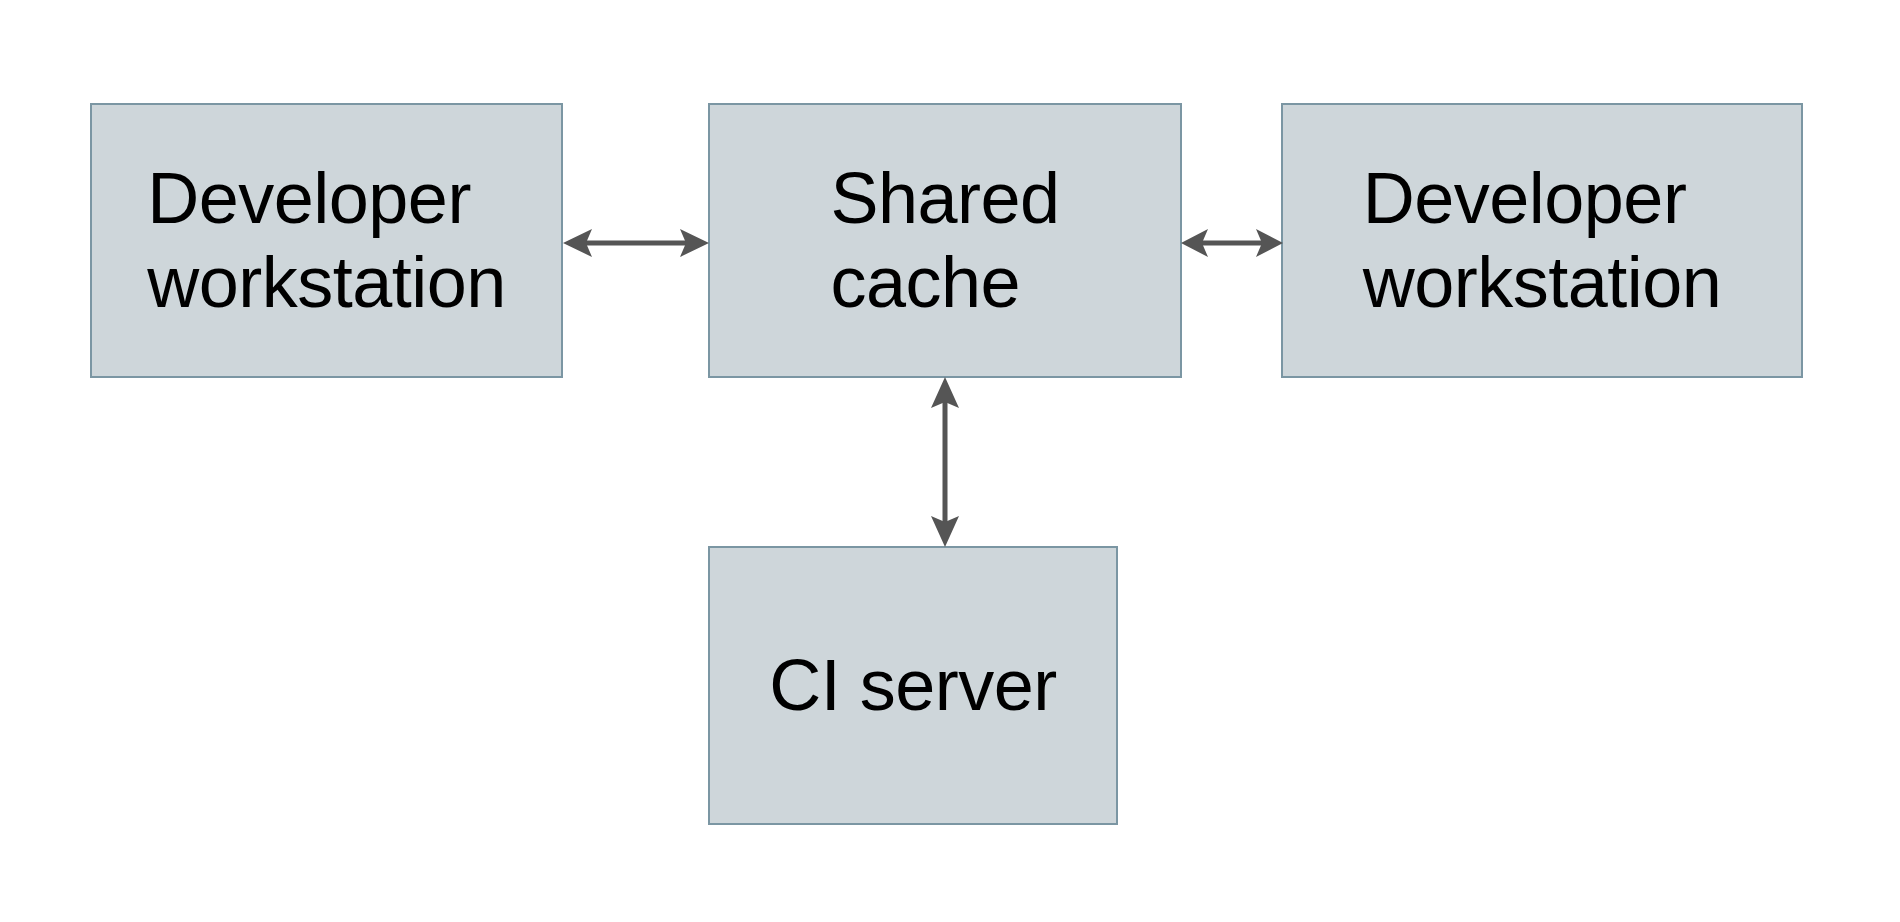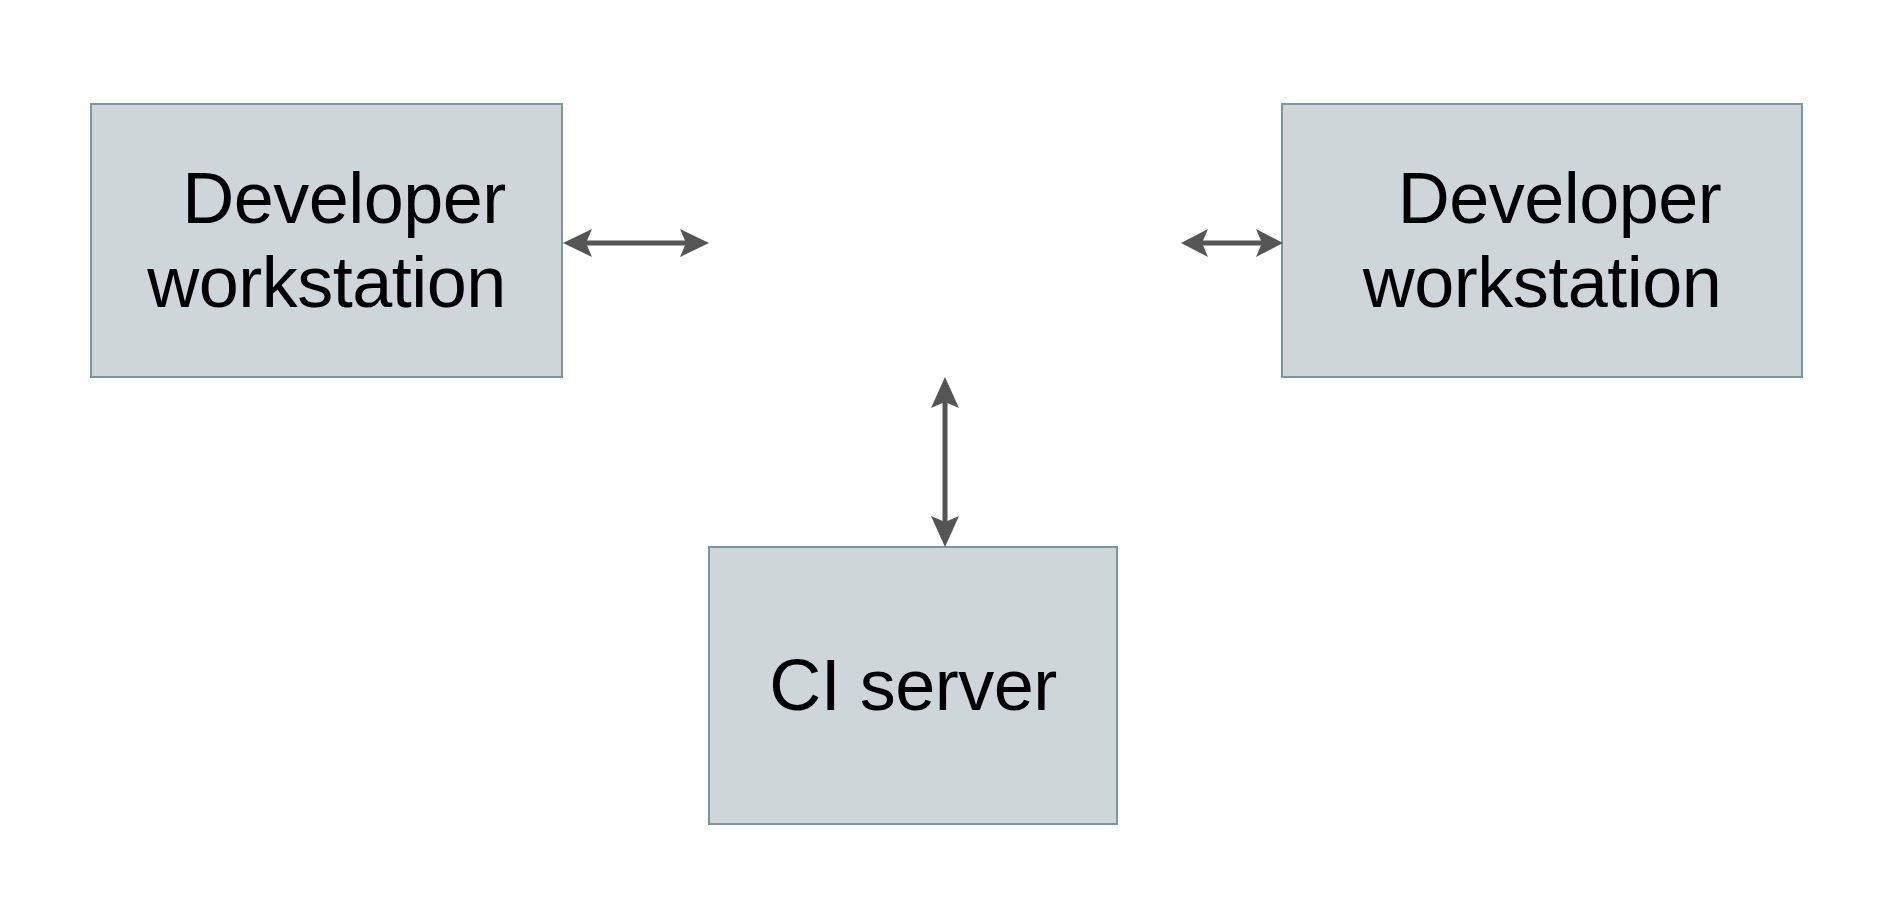--- a/index.html
+++ b/index.html
@@ -22,21 +22,21 @@
   }
 
   .node {
     position: absolute;
     box-sizing: border-box;
     background: #ced6da;
     border: 2px solid #7b96a3;
     display: flex;
     align-items: center;
     justify-content: center;
-    text-align: right;
+    text-align: left;
   }
 
   .node-label {
     font-size: 72px;
     line-height: 1.16;
     color: #000000;
     font-weight: 400;
     letter-spacing: -0.5px;
     white-space: pre-line;
     padding: 0 6px;
@@ -70,20 +70,24 @@
 </head>
 <body>
 
 <div id="canvas">
 
   <div class="node" id="node-dev-left">
     <span class="node-label">Developer
 workstation</span>
   </div>
 
+  <div class="node" id="node-cache">
+    <span class="node-label">Shared
+cache</span>
+  </div>
 
   <div class="node" id="node-dev-right">
     <span class="node-label">Developer
 workstation</span>
   </div>
 
   <div class="node" id="node-ci">
     <span class="node-label">CI server</span>
   </div>
 

